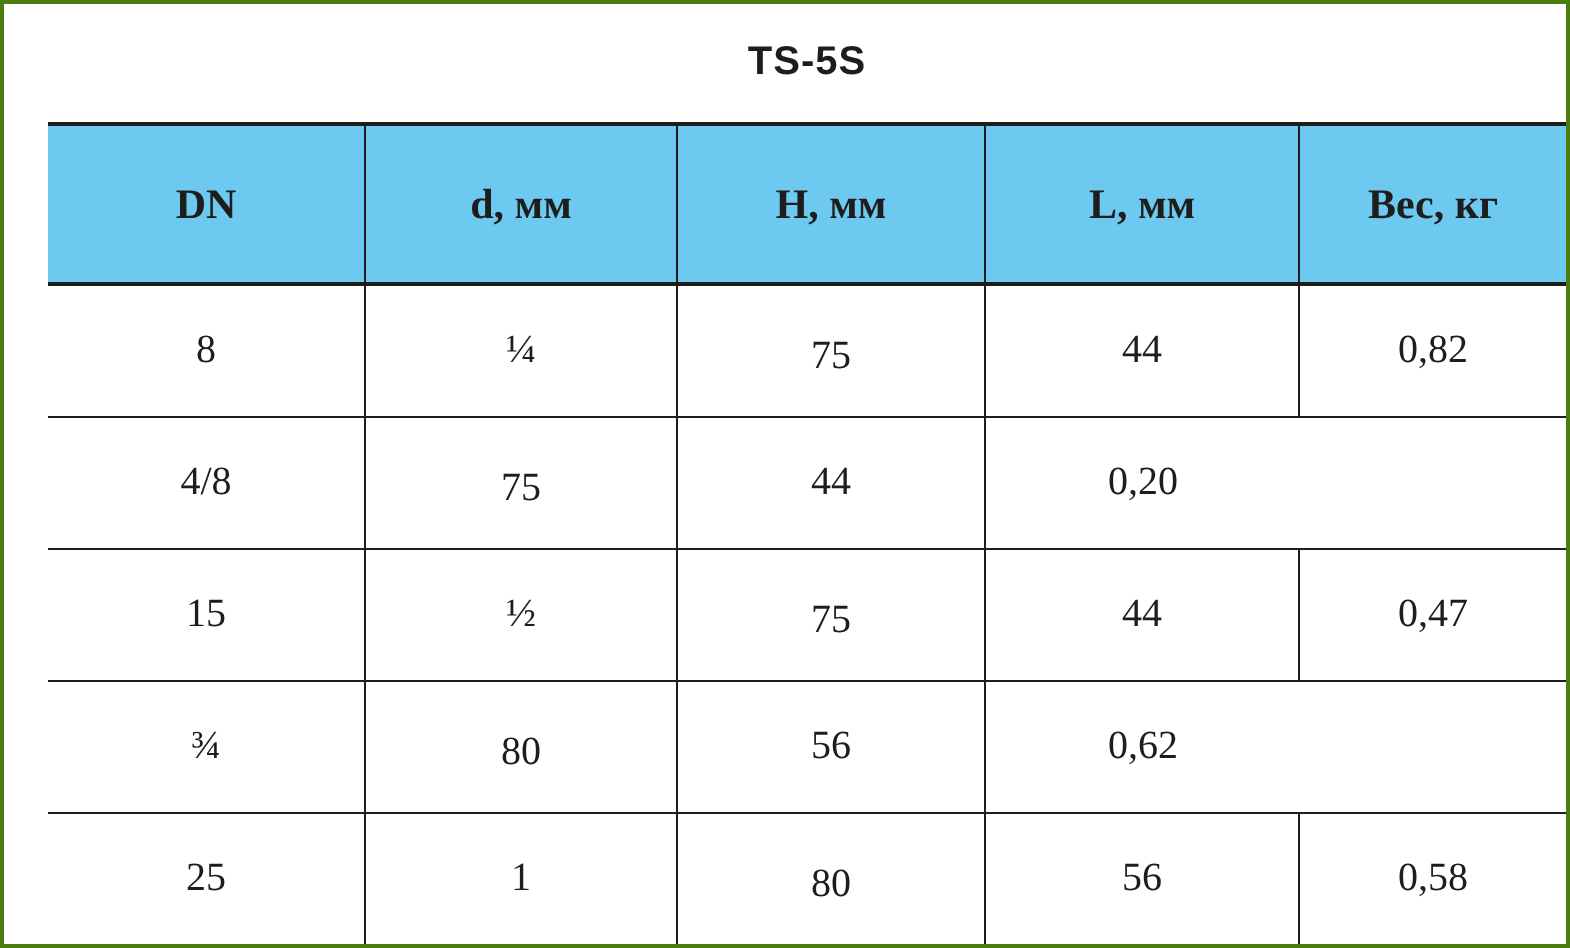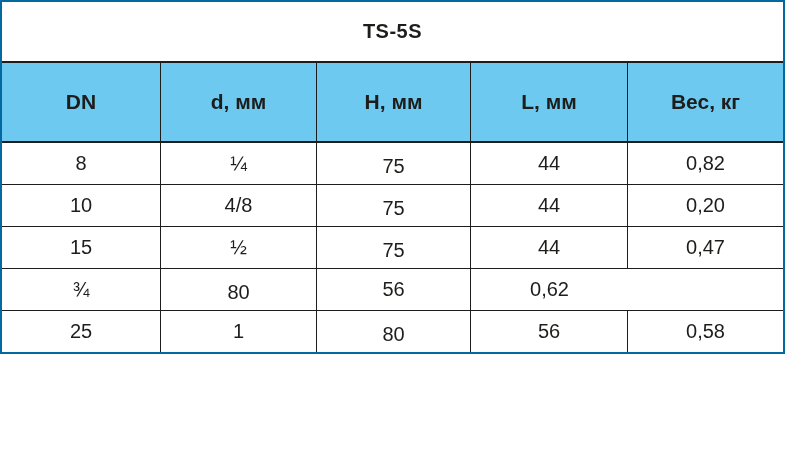--- a/index.html
+++ b/index.html
@@ -4,27 +4,28 @@
 <style>
   html, body {
     margin: 0;
     padding: 0;
     background: #ffffff;
     font-family: "Liberation Sans", "DejaVu Sans", sans-serif;
     -webkit-font-smoothing: antialiased;
   }
   .spec-table {
     width: 785px;
-    height: 354px;
+    height: 474px;
     box-sizing: border-box;
-    border: 2px solid #0369a1;
+    border: 2px solid #4d7c0f;
     display: flex;
     flex-direction: column;
     color: #1d1d1b;
     background: #ffffff;
+    padding-left: 22px;
   }
   .title-row {
     flex: 0 0 59px;
     border-bottom: 2px solid #1d1d1b;
     display: flex;
     align-items: center;
     justify-content: center;
     font-size: 20px;
     font-weight: 600;
     letter-spacing: 0.5px;
@@ -45,20 +46,21 @@
   }
   .data-row:not(:last-child) {
     border-bottom: 1.5px solid #1d1d1b;
   }
   .cell {
     display: flex;
     align-items: center;
     justify-content: center;
     text-align: center;
     box-sizing: border-box;
+    font-family: Liberation Serif, serif;
   }
   .cell:not(:last-child) {
     border-right: 1.5px solid #1d1d1b;
   }
   .header-row .cell {
     font-size: 21px;
     font-weight: 700;
   }
   .data-row .cell {
     font-size: 20px;
@@ -86,21 +88,20 @@
 
   <div class="grid-row data-row">
     <div class="cell">8</div>
     <div class="cell">¼</div>
     <div class="cell col-l">75</div>
     <div class="cell">44</div>
     <div class="cell">0,82</div>
   </div>
 
   <div class="grid-row data-row">
-    <div class="cell">10</div>
     <div class="cell">4/8</div>
     <div class="cell col-l">75</div>
     <div class="cell">44</div>
     <div class="cell">0,20</div>
   </div>
 
   <div class="grid-row data-row">
     <div class="cell">15</div>
     <div class="cell">½</div>
     <div class="cell col-l">75</div>

